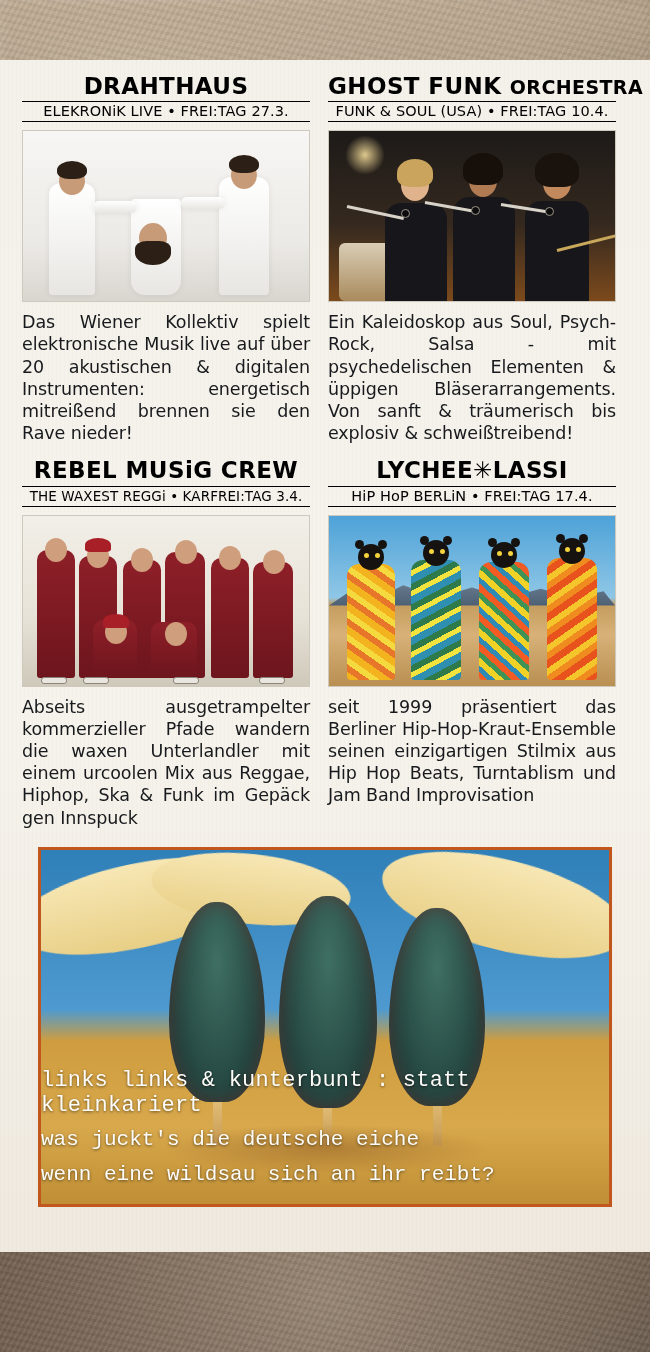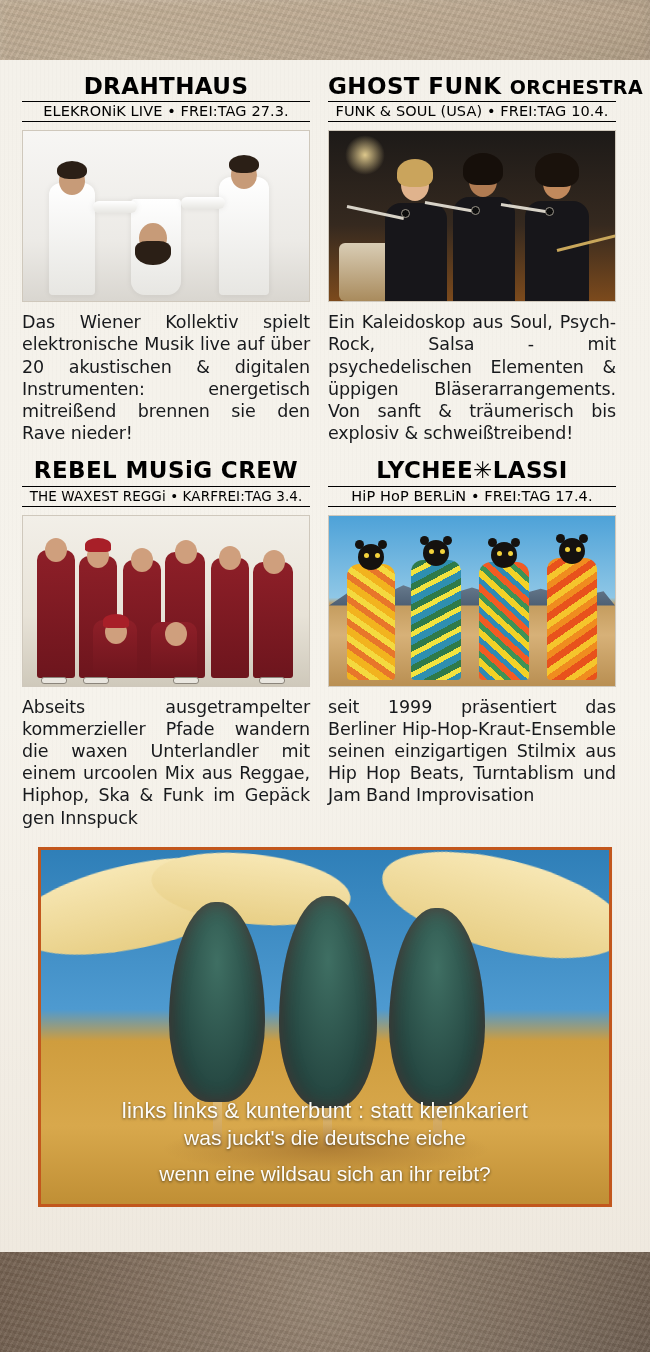--- a/index.html
+++ b/index.html
@@ -195,27 +195,26 @@
   .poster .shadow {
     position: absolute;
     bottom: 30px; left: 120px;
     width: 330px; height: 50px;
     background: radial-gradient(ellipse, rgba(150,100,40,.55), rgba(150,100,40,0) 70%);
   }
   .poster-text {
     position: absolute;
     left: 0; right: 0;
     bottom: 18px;
-    text-align: center;
     color: #fdfcf8;
     text-shadow: 0 1px 3px rgba(0,0,0,.55);
-    font-family: Liberation Sans, sans-serif;
+    font-family: Liberation Mono, monospace;
   }
   .poster-text .l1 { font-size: 22px; letter-spacing: .2px; }
-  .poster-text .l2 { font-size: 21px; margin-top: 2px; }
+  .poster-text .l2 { font-size: 21px; margin-top: 10px; }
   .poster-text .l3 { font-size: 21px; margin-top: 12px; }
 
   .row2 { margin-top: 6px; }
 </style>
 </head>
 <body>
 
 <div class="bg">
   <div class="bg-blur-top"></div>
 </div>

